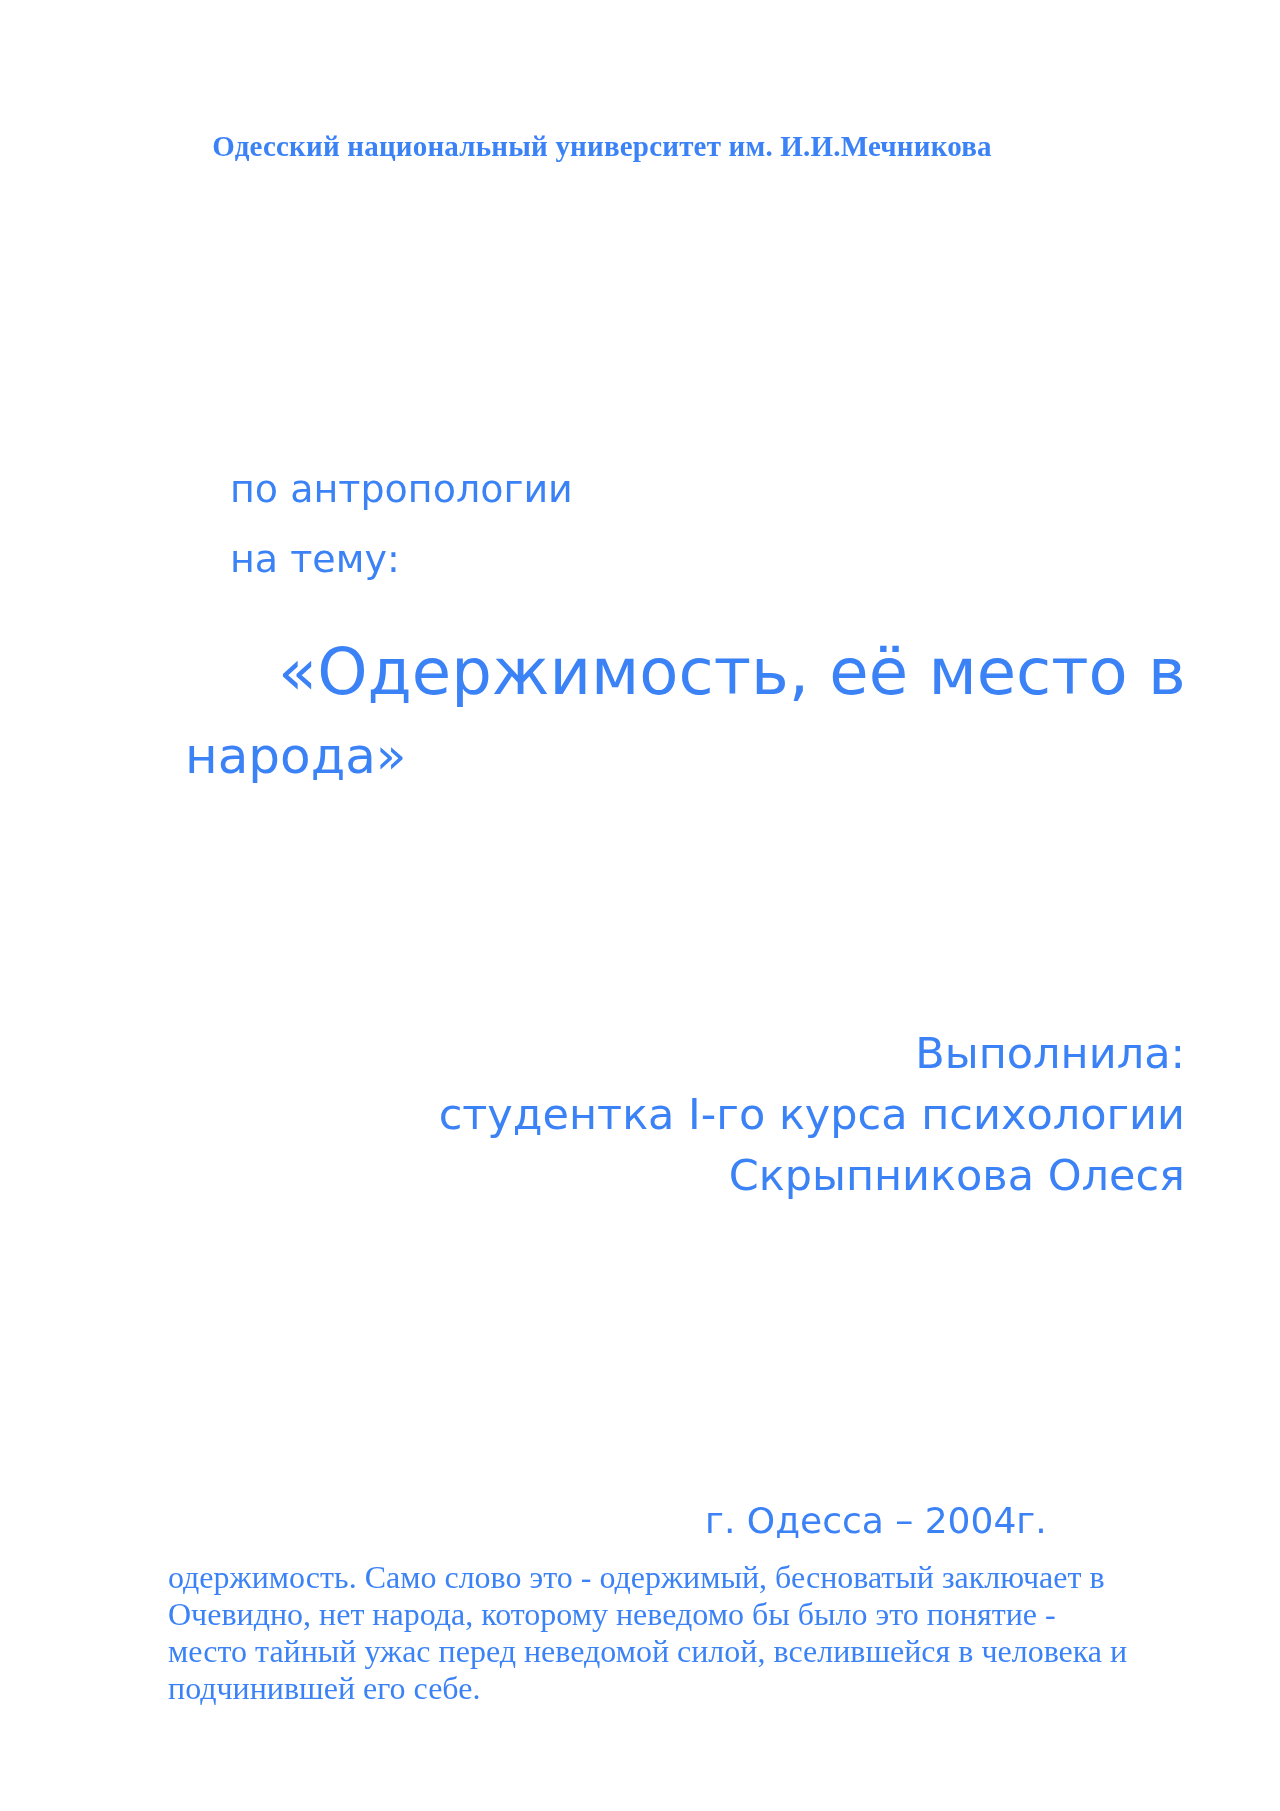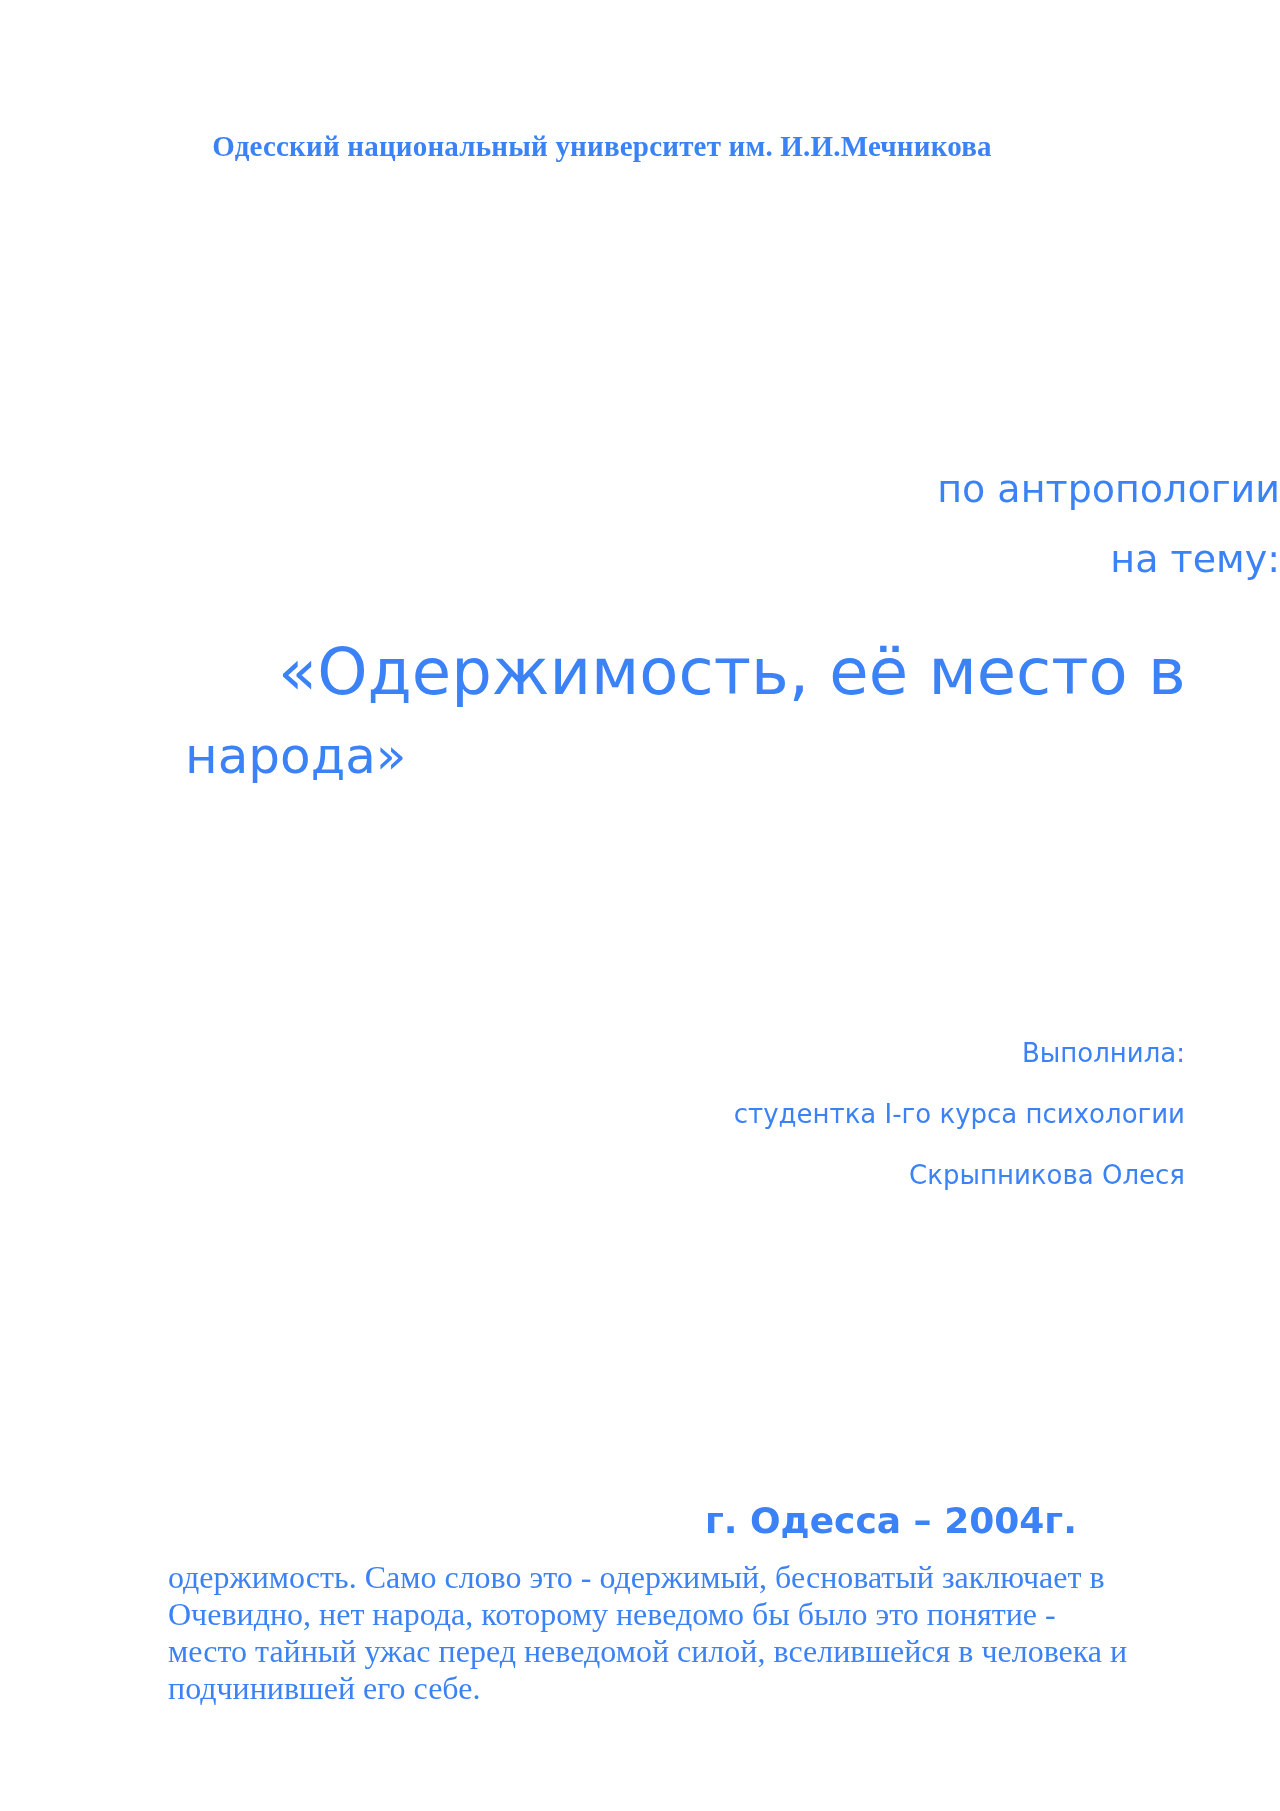--- a/index.html
+++ b/index.html
@@ -28,21 +28,21 @@
     font-weight: bold;
     font-size: 29px;
     line-height: 35px;
     letter-spacing: 0.2px;
   }
   .intro-block {
     position: absolute;
     top: 424px;
     left: 230px;
     width: 1050px;
-    text-align: right;
+    text-align: left;
     font-size: 38px;
     line-height: 70px;
   }
   .title-line-1 {
     position: absolute;
     top: 610px;
     left: 278px;
     font-size: 64px;
     line-height: 1;
     white-space: nowrap;
@@ -53,29 +53,29 @@
     left: 185px;
     font-size: 50px;
     line-height: 1;
     white-space: nowrap;
   }
   .credits-block {
     position: absolute;
     top: 993px;
     right: 95px;
     text-align: right;
-    font-size: 26px;
+    font-size: 43px;
     line-height: 61px;
     white-space: nowrap;
   }
   .city-year-line {
     position: absolute;
     top: 1469px;
     left: 705px;
-    font-weight: bold;
+    font-weight: normal;
     font-size: 36px;
     line-height: 1.2;
     white-space: nowrap;
   }
   .bottom-paragraph {
     position: absolute;
     top: 1529px;
     left: 168px;
     width: 990px;
     font-size: 32px;

